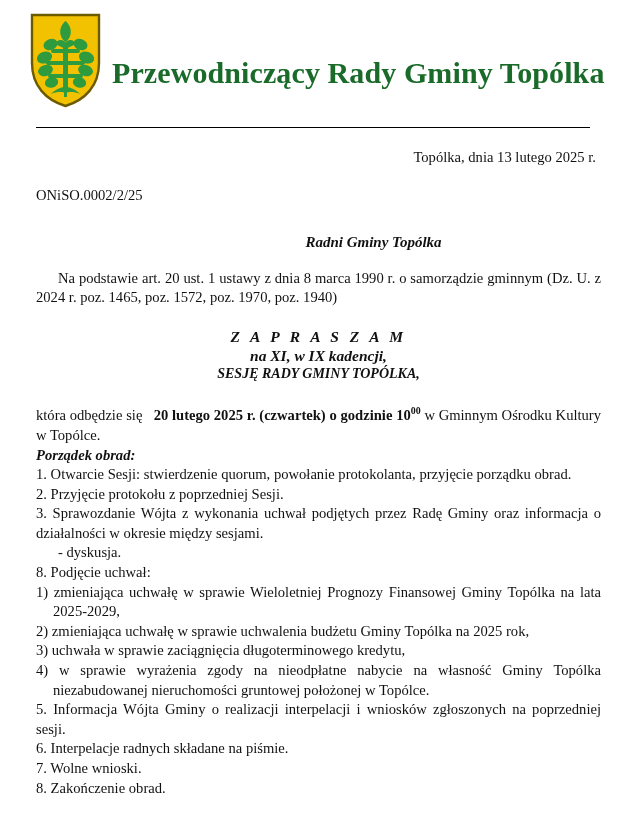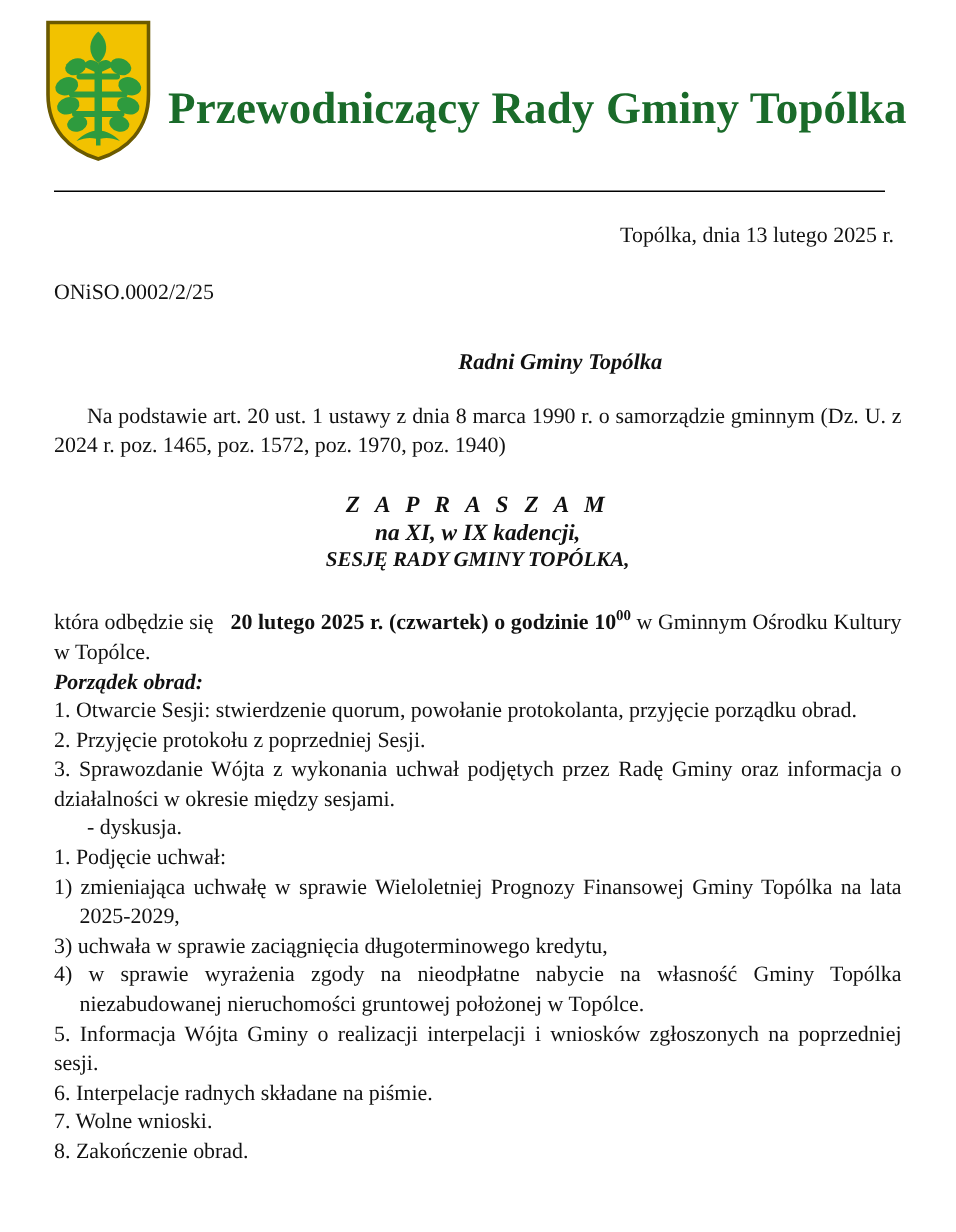--- a/index.html
+++ b/index.html
@@ -216,22 +216,23 @@
       <span>w Gminnym Ośrodku Kultury w Topólce.</span>
     </div>
 
     <div class="agenda-heading">Porządek obrad:</div>
 
     <div class="agenda">
       <div class="item">1. Otwarcie Sesji: stwierdzenie quorum,  powołanie protokolanta,  przyjęcie porządku obrad.</div>
       <div class="item">2. Przyjęcie protokołu z poprzedniej Sesji.</div>
       <div class="item">3. Sprawozdanie Wójta z wykonania uchwał podjętych przez Radę Gminy oraz informacja o działalności w okresie między sesjami.</div>
       <div class="item dash">- dyskusja.</div>
-      <div class="item">1. Podjęcie uchwał:</div>
+      <div class="item">8. Podjęcie uchwał:</div>
       <div class="item sub">1) zmieniająca uchwałę w sprawie Wieloletniej Prognozy Finansowej Gminy Topólka na lata 2025-2029,</div>
+      <div class="item sub">2) zmieniająca uchwałę  w sprawie uchwalenia budżetu Gminy Topólka na 2025 rok,</div>
       <div class="item sub">3) uchwała w sprawie zaciągnięcia długoterminowego kredytu,</div>
       <div class="item sub">4) w sprawie wyrażenia zgody na nieodpłatne nabycie na własność Gminy Topólka niezabudowanej nieruchomości gruntowej położonej w Topólce.</div>
       <div class="item">5. Informacja Wójta Gminy o realizacji interpelacji i wniosków zgłoszonych na poprzedniej sesji.</div>
       <div class="item">6. Interpelacje radnych składane na piśmie.</div>
       <div class="item">7. Wolne wnioski.</div>
       <div class="item">8. Zakończenie obrad.</div>
     </div>
 
   </div>
 </div>

